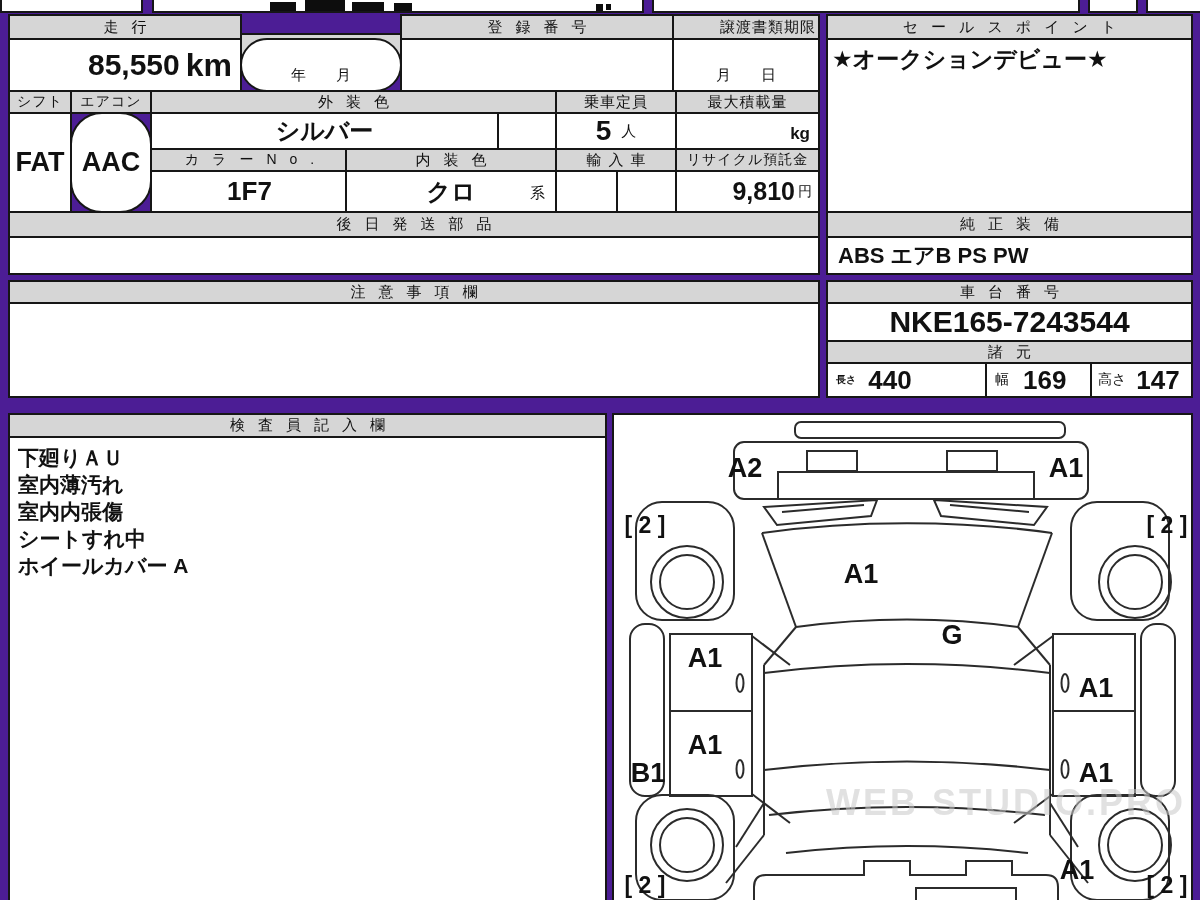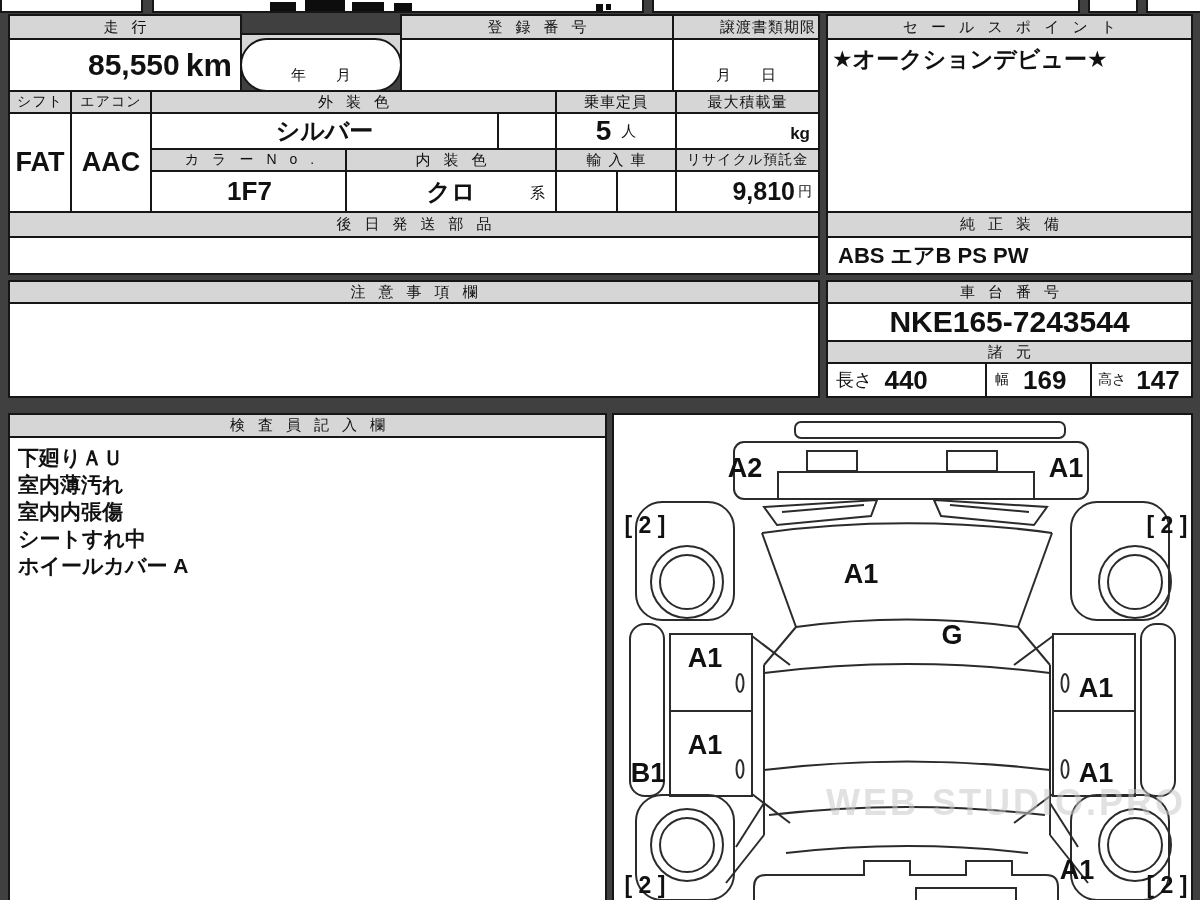--- a/index.html
+++ b/index.html
@@ -1,16 +1,16 @@
 <!DOCTYPE html>
 <html><head>
 <meta charset="utf-8">
 <style>
   html,body{margin:0;padding:0;}
-  #sheet{position:relative;width:1200px;height:900px;overflow:hidden;background:#404040;
+  #sheet{position:relative;width:1200px;height:900px;overflow:hidden;background:#4c1d95;
          font-family:"Liberation Sans","DejaVu Sans",sans-serif;color:#111;}
   .c{position:absolute;box-sizing:border-box;border:2px solid #161616;background:#fff;}
   .hdr{background:#d6d6d6;display:flex;align-items:center;justify-content:center;
        font-size:15px;font-weight:normal;}
   .sp2{letter-spacing:13px;text-indent:13px;}
   .sp1{letter-spacing:7px;text-indent:7px;}
   .sp0{letter-spacing:1px;}
   .val{display:flex;align-items:center;justify-content:center;font-weight:bold;}
   .vend{display:flex;align-items:flex-end;justify-content:center;padding-bottom:5px;}
   .right{justify-content:flex-end;}
@@ -52,21 +52,21 @@
   <div class="c" style="left:400px;top:38px;width:274px;height:54px;"></div>
   <div class="c vend" style="left:672px;top:38px;width:148px;height:54px;font-size:15px;">月　　日</div>
 
   <div class="c hdr sp0" style="left:8px;top:90px;width:64px;height:24px;font-size:14px;">シフト</div>
   <div class="c hdr sp0" style="left:70px;top:90px;width:82px;height:24px;font-size:14px;">エアコン</div>
   <div class="c hdr sp2" style="left:150px;top:90px;width:407px;height:24px;">外装色</div>
   <div class="c hdr sp0" style="left:555px;top:90px;width:122px;height:24px;">乗車定員</div>
   <div class="c hdr sp0" style="left:675px;top:90px;width:145px;height:24px;">最大積載量</div>
 
   <div class="c val" style="left:8px;top:112px;width:64px;height:101px;font-size:27px;">FAT</div>
-  <div class="c val" style="left:70px;top:112px;width:82px;height:101px;font-size:27px;">AAC</div>
+  <div class="c val" style="left:70px;top:112px;width:82px;height:101px;font-size:27px;border-radius:32px;">AAC</div>
   <div class="c val" style="left:150px;top:112px;width:349px;height:38px;font-size:24px;">シルバー</div>
   <div class="c" style="left:497px;top:112px;width:60px;height:38px;"></div>
   <div class="c val" style="left:555px;top:112px;width:122px;height:38px;gap:10px;">
     <span style="font-size:28px;">5</span>
     <span style="font-size:15px;font-weight:normal;">人</span>
   </div>
   <div class="c val right" style="left:675px;top:112px;width:145px;height:38px;align-items:flex-end;padding:0 8px 4px 0;font-size:17px;">kg</div>
 
   <div class="c hdr sp2" style="left:150px;top:148px;width:199px;height:24px;font-size:14px;">カラーNo.</div>
   <div class="c hdr sp2" style="left:345px;top:148px;width:212px;height:24px;">内装色</div>
@@ -95,21 +95,21 @@
   <div class="c hdr sp2" style="left:826px;top:211px;width:367px;height:27px;">純正装備</div>
   <div class="c val" style="left:826px;top:236px;width:367px;height:39px;justify-content:flex-start;padding-left:10px;font-size:22px;">ABS エアB PS PW</div>
 
   <div class="c hdr sp2" style="left:8px;top:280px;width:812px;height:24px;">注意事項欄</div>
   <div class="c" style="left:8px;top:302px;width:812px;height:96px;"></div>
 
   <div class="c hdr sp2" style="left:826px;top:280px;width:367px;height:24px;">車台番号</div>
   <div class="c val" style="left:826px;top:302px;width:367px;height:40px;font-size:30px;">NKE165-7243544</div>
   <div class="c hdr sp2" style="left:826px;top:340px;width:367px;height:24px;">諸元</div>
   <div class="c val" style="left:826px;top:362px;width:161px;height:36px;justify-content:flex-start;padding-left:8px;gap:12px;">
-    <span style="font-size:18px;font-weight:normal;">長さ</span>
+    <span style="font-size:10px;font-weight:bold;">長さ</span>
     <span style="font-size:26px;">440</span>
   </div>
   <div class="c val" style="left:985px;top:362px;width:107px;height:36px;justify-content:flex-start;padding-left:8px;gap:14px;">
     <span style="font-size:14px;font-weight:normal;">幅</span>
     <span style="font-size:26px;">169</span>
   </div>
   <div class="c val" style="left:1090px;top:362px;width:103px;height:36px;justify-content:flex-start;padding-left:6px;gap:10px;">
     <span style="font-size:14px;font-weight:normal;">高さ</span>
     <span style="font-size:26px;">147</span>
   </div>

